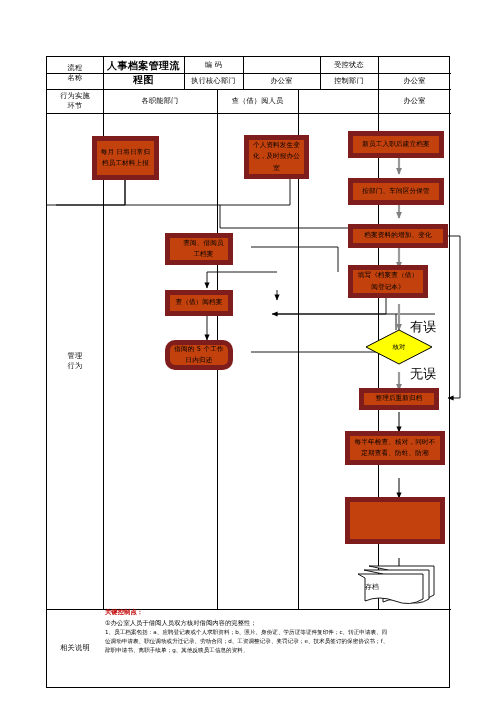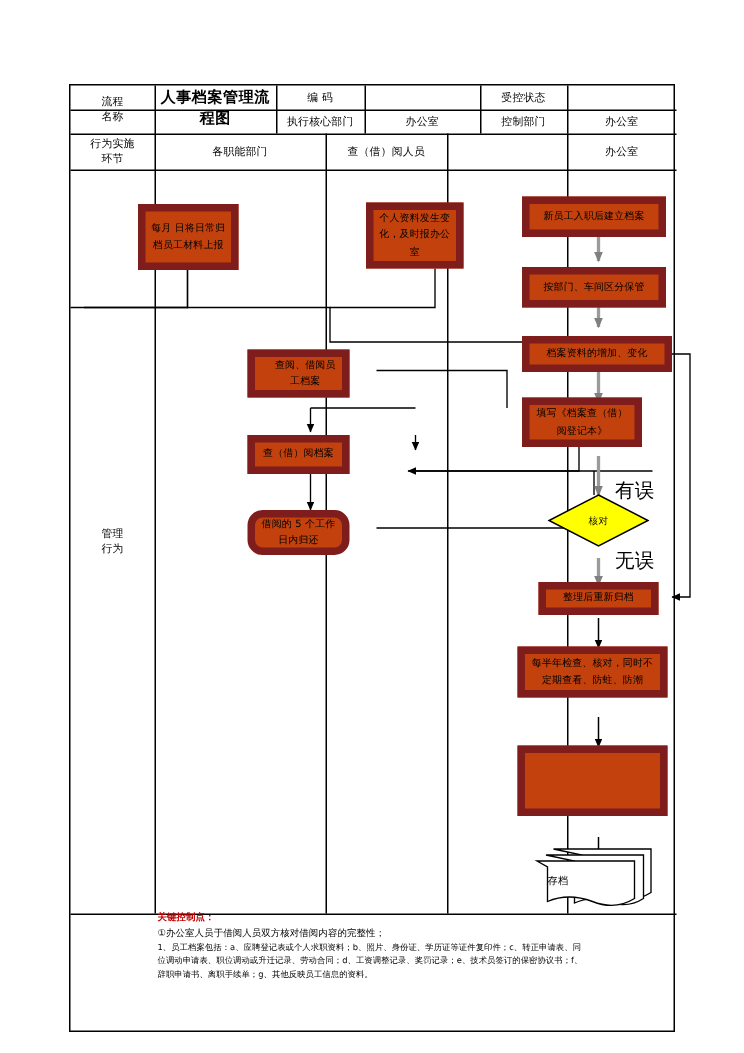--- a/index.html
+++ b/index.html
@@ -180,20 +180,21 @@
     </div>
     <div class="cell" style="left:56px;top:32px;width:114px;height:24px;">各职能部门</div>
     <div class="cell" style="left:170px;top:32px;width:81px;height:24px;text-align:center;">查（借）阅人员</div>
     <div class="cell" style="left:331px;top:32px;width:73px;height:24px;">办公室</div>
 
     <div class="cell stacked" style="left:0;top:56px;width:56px;height:496px;">
       <span>管理</span>
       <span>行为</span>
     </div>
 
+    <div class="cell" style="left:0;top:552px;width:56px;height:79px;">相关说明</div>
 
   </div>
 
   <svg id="flow" viewBox="0 0 496 702">
     <defs>
       <marker id="arw" markerWidth="7" markerHeight="7" refX="5.6" refY="2.6" orient="auto" markerUnits="userSpaceOnUse">
         <path d="M0,0 L6,2.6 L0,5.2 z" fill="#000"></path>
       </marker>
       <marker id="arwg" markerWidth="8" markerHeight="8" refX="6.2" refY="3" orient="auto" markerUnits="userSpaceOnUse">
         <path d="M0,0 L7,3 L0,6 z" fill="#808080"></path>

